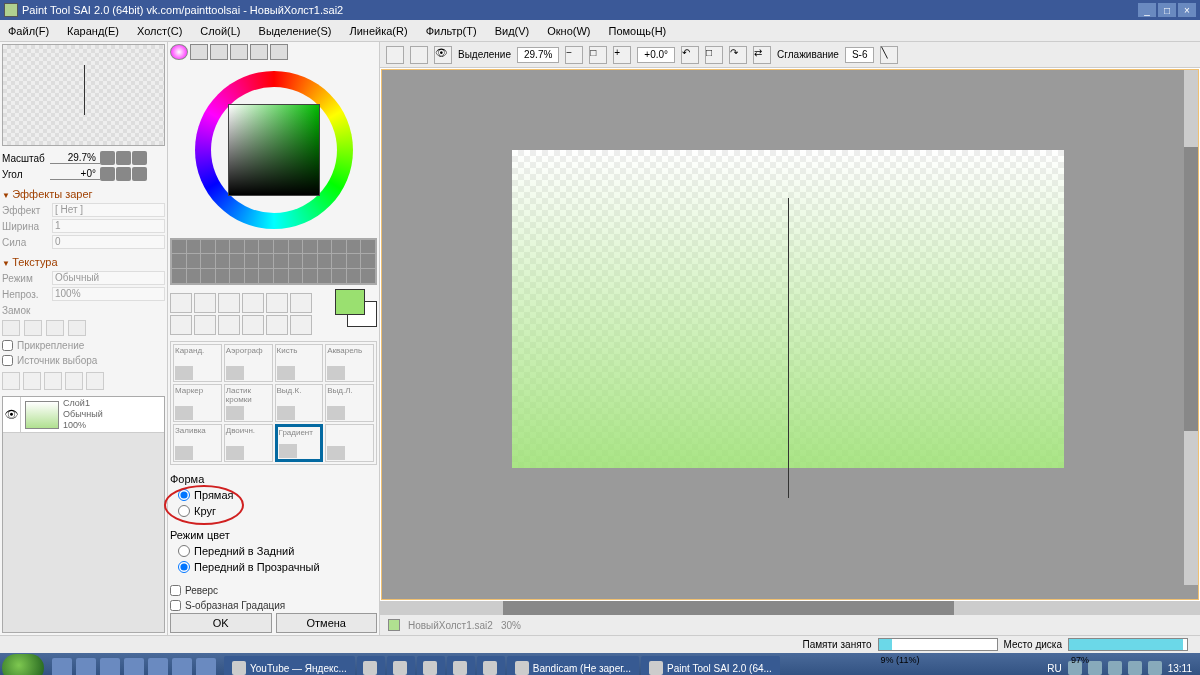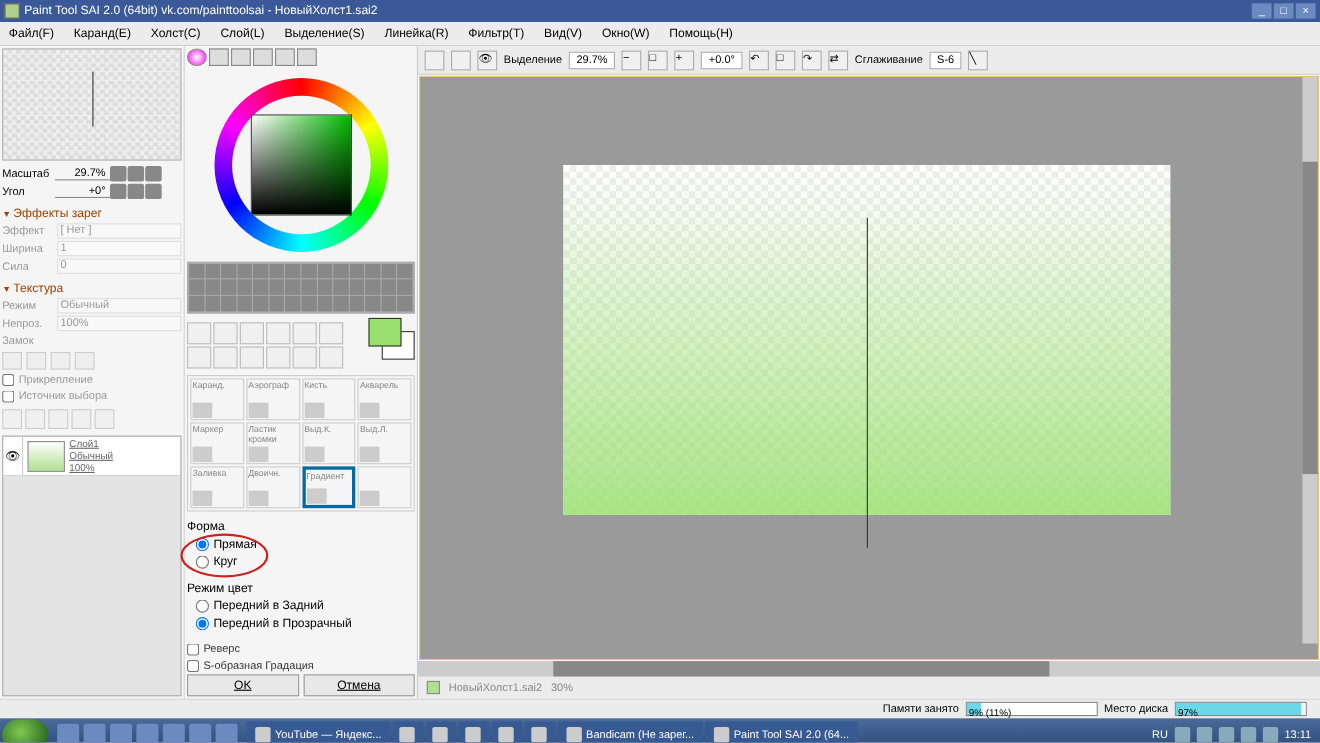--- a/index.html
+++ b/index.html
@@ -40,21 +40,21 @@
 .locks div { width: 18px; height: 16px; border: 1px solid #ccc; background: #eee; }
 .chk { display: flex; align-items: center; gap: 4px; color: #999; font-size: 10px; height: 15px; }
 .chk input { width: 11px; height: 11px; }
 
 .layer-tools { display: flex; gap: 3px; margin: 4px 0; }
 .layer-tools div { width: 18px; height: 18px; border: 1px solid #ccc; background: #f0f0f0; }
 .layer-list { flex: 1; background: #e3e3e3; border: 1px solid #aaa; overflow: auto; margin-top: 2px; }
 .layer-item { display: flex; align-items: center; height: 36px; background: #fff; border-bottom: 1px solid #ccc; }
 .layer-item .vis { width: 18px; height: 100%; border-right: 1px solid #ccc; display: flex; align-items: center; justify-content: center; }
 .layer-item .thumb { width: 34px; height: 28px; border: 1px solid #888; margin: 0 4px; background: linear-gradient(#fff, #b0e090); }
-.layer-item .info { font-size: 9px; color: #666; line-height: 11px; text-decoration: underline; }
+.layer-item .info { font-size: 9px; color: #666; line-height: 11px; }
 
 
 .mid { width: 212px; background: #f5f5f5; border-right: 1px solid #ccc; padding: 2px; display: flex; flex-direction: column; }
 .color-tabs { display: flex; gap: 2px; height: 18px; }
 .color-tabs div { width: 18px; height: 16px; border: 1px solid #888; background: #ddd; }
 .color-tabs div:first-child { background: radial-gradient(circle, #fff, #f0f); border-radius: 50%; }
 .wheel-wrap { position: relative; height: 170px; display: flex; align-items: center; justify-content: center; margin-top: 4px; }
 .wheel { width: 158px; height: 158px; border-radius: 50%; background: conic-gradient(red,yellow,lime,cyan,blue,magenta,red); position: relative; }
 .wheel::before { content:''; position:absolute; inset: 16px; border-radius: 50%; background: #f5f5f5; }
 .sqbox { position: absolute; width: 92px; height: 92px; left: 50%; top: 50%; transform: translate(-50%,-50%); background: linear-gradient(to bottom, rgba(0,0,0,0), #000), linear-gradient(to right, #fff, #0b0); border: 1px solid #444; }
@@ -72,21 +72,21 @@
 .brush .bicn { width: 18px; height: 14px; background: #ccc; }
 
 .gopt { margin-top: 8px; }
 .gopt-hdr { font-size: 11px; margin-bottom: 2px; }
 .radio-row { display: flex; align-items: center; gap: 4px; height: 16px; font-size: 11px; padding-left: 8px; }
 .radio-row input { width: 12px; height: 12px; }
 .ellipse { position: relative; }
 .ellipse::before { content: ''; position: absolute; left: -6px; top: -2px; width: 76px; height: 36px; border: 2px solid #d02020; border-radius: 50%; pointer-events: none; }
 
 .okcancel { display: flex; gap: 4px; margin-top: auto; }
-.okcancel button { flex: 1; height: 20px; background: #e8e8e8; border: 1px solid #999; font-size: 11px; text-decoration: underline; }
+.okcancel button { flex: 1; height: 20px; background: #e8e8e8; border: 1px solid #999; font-size: 11px; }
 
 
 .canvas-area { flex: 1; display: flex; flex-direction: column; }
 .toolbar2 { height: 26px; background: #ececec; border-bottom: 1px solid #ccc; display: flex; align-items: center; gap: 6px; padding: 0 6px; font-size: 10px; }
 .toolbar2 .tbtn { width: 18px; height: 18px; border: 1px solid #aaa; background: #f0f0f0; }
 .toolbar2 .tval { border: 1px solid #aaa; background: #fff; padding: 1px 6px; height: 16px; }
 .canvas-bg { flex: 1; background: #9a9a9a; position: relative; border: 1px solid #f0c070; margin: 1px; }
 .canvas { position: absolute; left: 130px; top: 80px; width: 552px; height: 318px; background: repeating-conic-gradient(#eee 0 25%, #fff 0 50%) 0 0/12px 12px; }
 .canvas::before { content:''; position:absolute; inset:0; background: linear-gradient(to bottom, rgba(154,224,112,0) 0%, rgba(154,224,112,0.85) 100%); }
 .canvas::after { content:''; position:absolute; left: 50%; top: 48px; width: 1px; height: 300px; background: #333; }
@@ -95,21 +95,21 @@
 .hscroll .thumb { position: absolute; left: 15%; width: 55%; height: 100%; background: #888; }
 .vscroll { position: absolute; right: 0; top: 0; bottom: 14px; width: 14px; background: #ccc; }
 .vscroll .thumb { position: absolute; top: 15%; height: 55%; width: 100%; background: #888; }
 .doc-tab { height: 20px; background: #ececec; display: flex; align-items: center; padding-left: 8px; gap: 8px; color: #888; font-size: 10px; }
 .doc-tab .ticon { width: 12px; height: 12px; background: #b0e090; border: 1px solid #888; }
 
 
 .status { height: 18px; background: #ececec; border-top: 1px solid #ccc; display: flex; align-items: center; justify-content: flex-end; gap: 6px; padding: 0 12px; font-size: 10px; }
 .status .meter { width: 120px; height: 13px; border: 1px solid #888; background: #fff; position: relative; }
 .status .meter .fill { position: absolute; left: 0; top: 0; bottom: 0; background: #6bd8e8; }
-.status .meter .txt { position: absolute; left: 2px; top: 4px; font-size: 9px; }
+.status .meter .txt { position: absolute; left: 2px; top: 16px; font-size: 9px; }
 
 
 .taskbar { height: 30px; background: linear-gradient(#4a6a9a, #2a4a7a); display: flex; align-items: center; gap: 2px; padding: 0 2px; }
 .start { width: 42px; height: 28px; background: radial-gradient(circle at 40% 40%, #7ec850, #1a5a1a); border-radius: 14px; }
 .qlaunch { display: flex; gap: 4px; padding: 0 6px; }
 .qlaunch div { width: 20px; height: 20px; background: #6a8ac0; border-radius: 2px; }
 .task { height: 24px; padding: 0 8px; background: #375a92; color: #fff; display: flex; align-items: center; gap: 4px; font-size: 10px; border-radius: 2px; max-width: 170px; overflow: hidden; white-space: nowrap; }
 .task .ticn { width: 14px; height: 14px; background: #ccc; border-radius: 2px; }
 .tray { margin-left: auto; display: flex; align-items: center; gap: 6px; color: #fff; font-size: 10px; padding-right: 6px; }
 .tray .ticn { width: 14px; height: 14px; background: #8ab; border-radius: 2px; }

